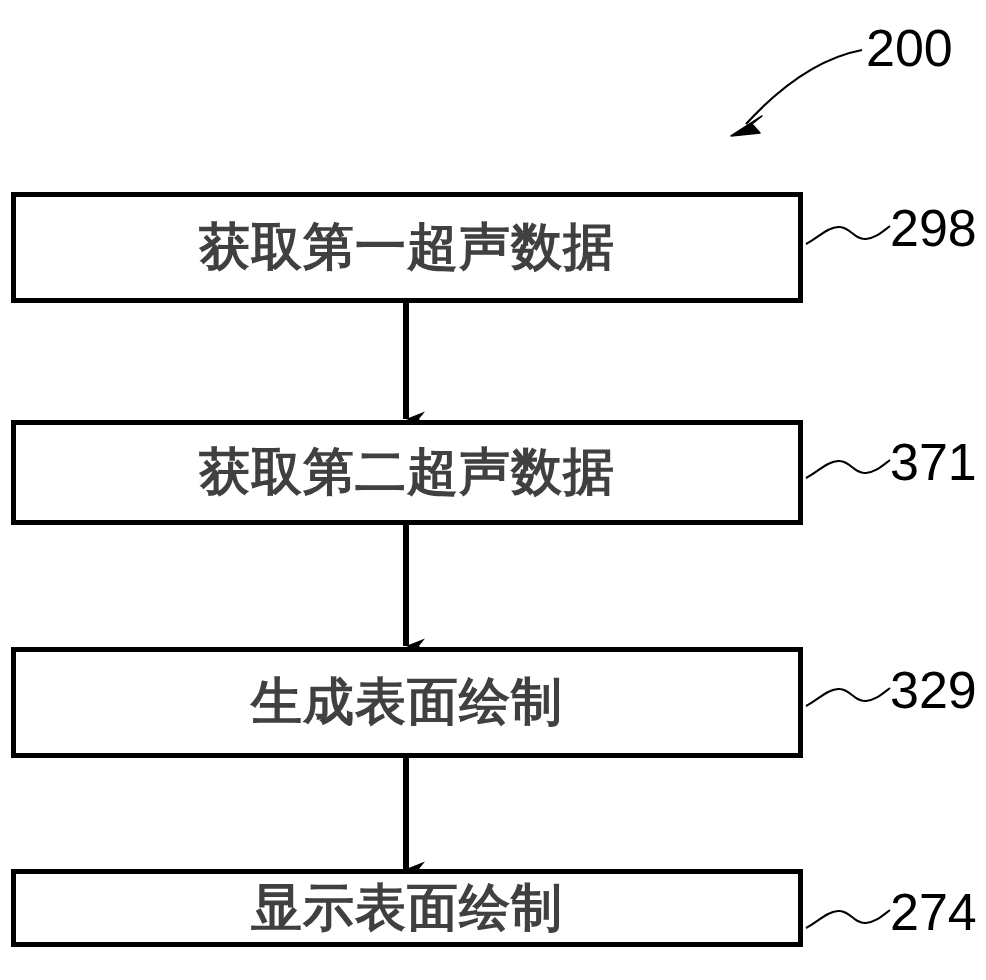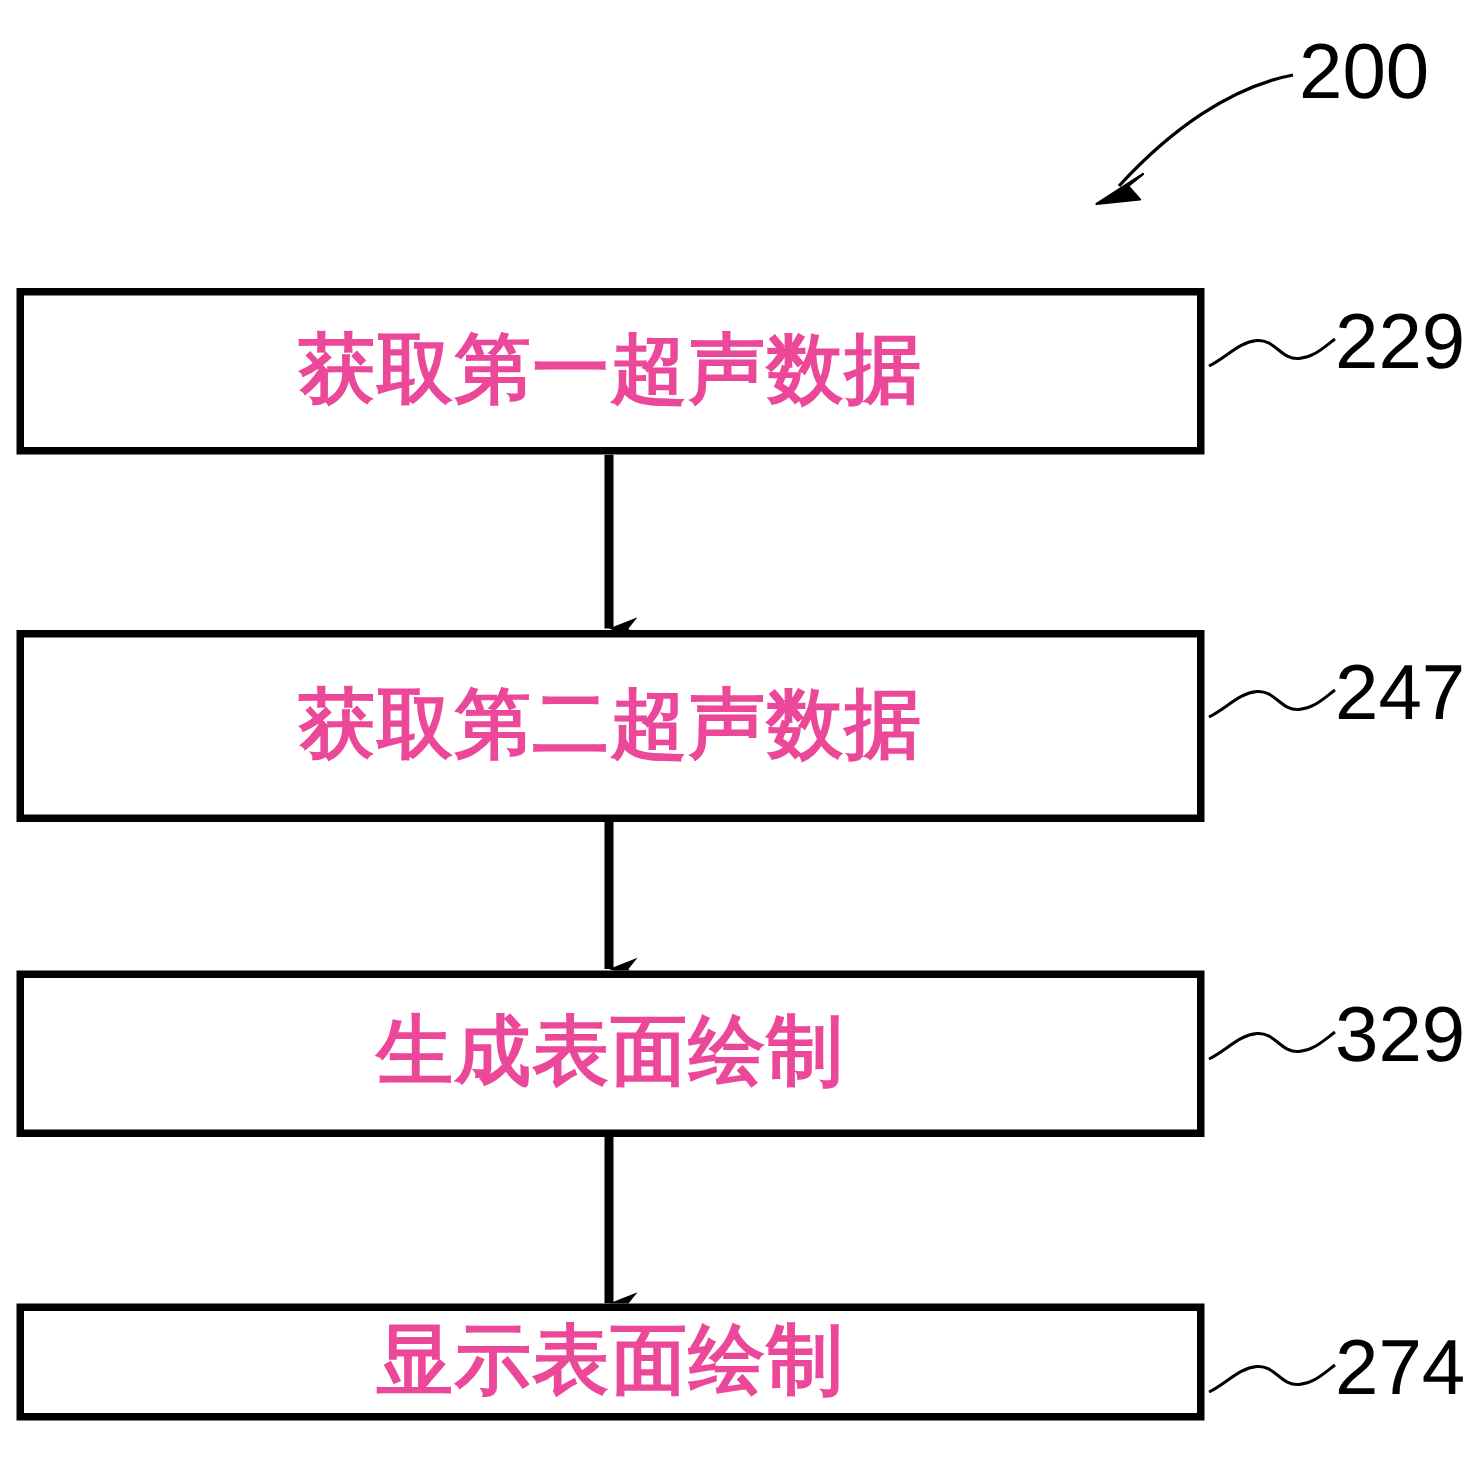--- a/index.html
+++ b/index.html
@@ -35,21 +35,21 @@
     display: flex;
     align-items: center;
     justify-content: center;
   }
   .flow-box-label {
     font-family: "DejaVu Serif", "Liberation Serif", serif;
     font-weight: 700;
     font-size: 51px;
     line-height: 1;
     letter-spacing: 1px;
-    color: #ec4899;
+    color: #404040;
     white-space: nowrap;
     transform: translateY(-1px);
   }
   .ref-num {
     position: absolute;
     font-family: "Liberation Sans", sans-serif;
     font-size: 52px;
     font-weight: 400;
     line-height: 1;
     color: #000000;
@@ -82,26 +82,26 @@
     <path d="M 806 466 C 818 460, 826 450, 838 449 C 850 448, 854 462, 866 461 C 876 460, 882 454, 890 448" fill="none" stroke="#000000" stroke-width="2"></path>
     <path d="M 806 694 C 818 688, 826 678, 838 677 C 850 676, 854 690, 866 689 C 876 688, 882 682, 890 676" fill="none" stroke="#000000" stroke-width="2"></path>
     <path d="M 806 916 C 818 910, 826 900, 838 899 C 850 898, 854 912, 866 911 C 876 910, 882 904, 890 898" fill="none" stroke="#000000" stroke-width="2"></path>
   </svg>
 
   <div class="ref-num" style="left:866px; top:10px;">200</div>
 
   <div class="flow-box" style="left:11px; top:180px; width:792px; height:111px;">
     <span class="flow-box-label">获取第一超声数据</span>
   </div>
-  <div class="ref-num" style="left:890px; top:190px;">229</div>
+  <div class="ref-num" style="left:890px; top:190px;">298</div>
 
-  <div class="flow-box" style="left:11px; top:408px; width:792px; height:128px;">
+  <div class="flow-box" style="left:11px; top:408px; width:792px; height:105px;">
     <span class="flow-box-label">获取第二超声数据</span>
   </div>
-  <div class="ref-num" style="left:890px; top:424px;">247</div>
+  <div class="ref-num" style="left:890px; top:424px;">371</div>
 
   <div class="flow-box" style="left:11px; top:635px; width:792px; height:111px;">
     <span class="flow-box-label">生成表面绘制</span>
   </div>
   <div class="ref-num" style="left:890px; top:652px;">329</div>
 
   <div class="flow-box" style="left:11px; top:857px; width:792px; height:78px;">
     <span class="flow-box-label">显示表面绘制</span>
   </div>
   <div class="ref-num" style="left:890px; top:874px;">274</div>

